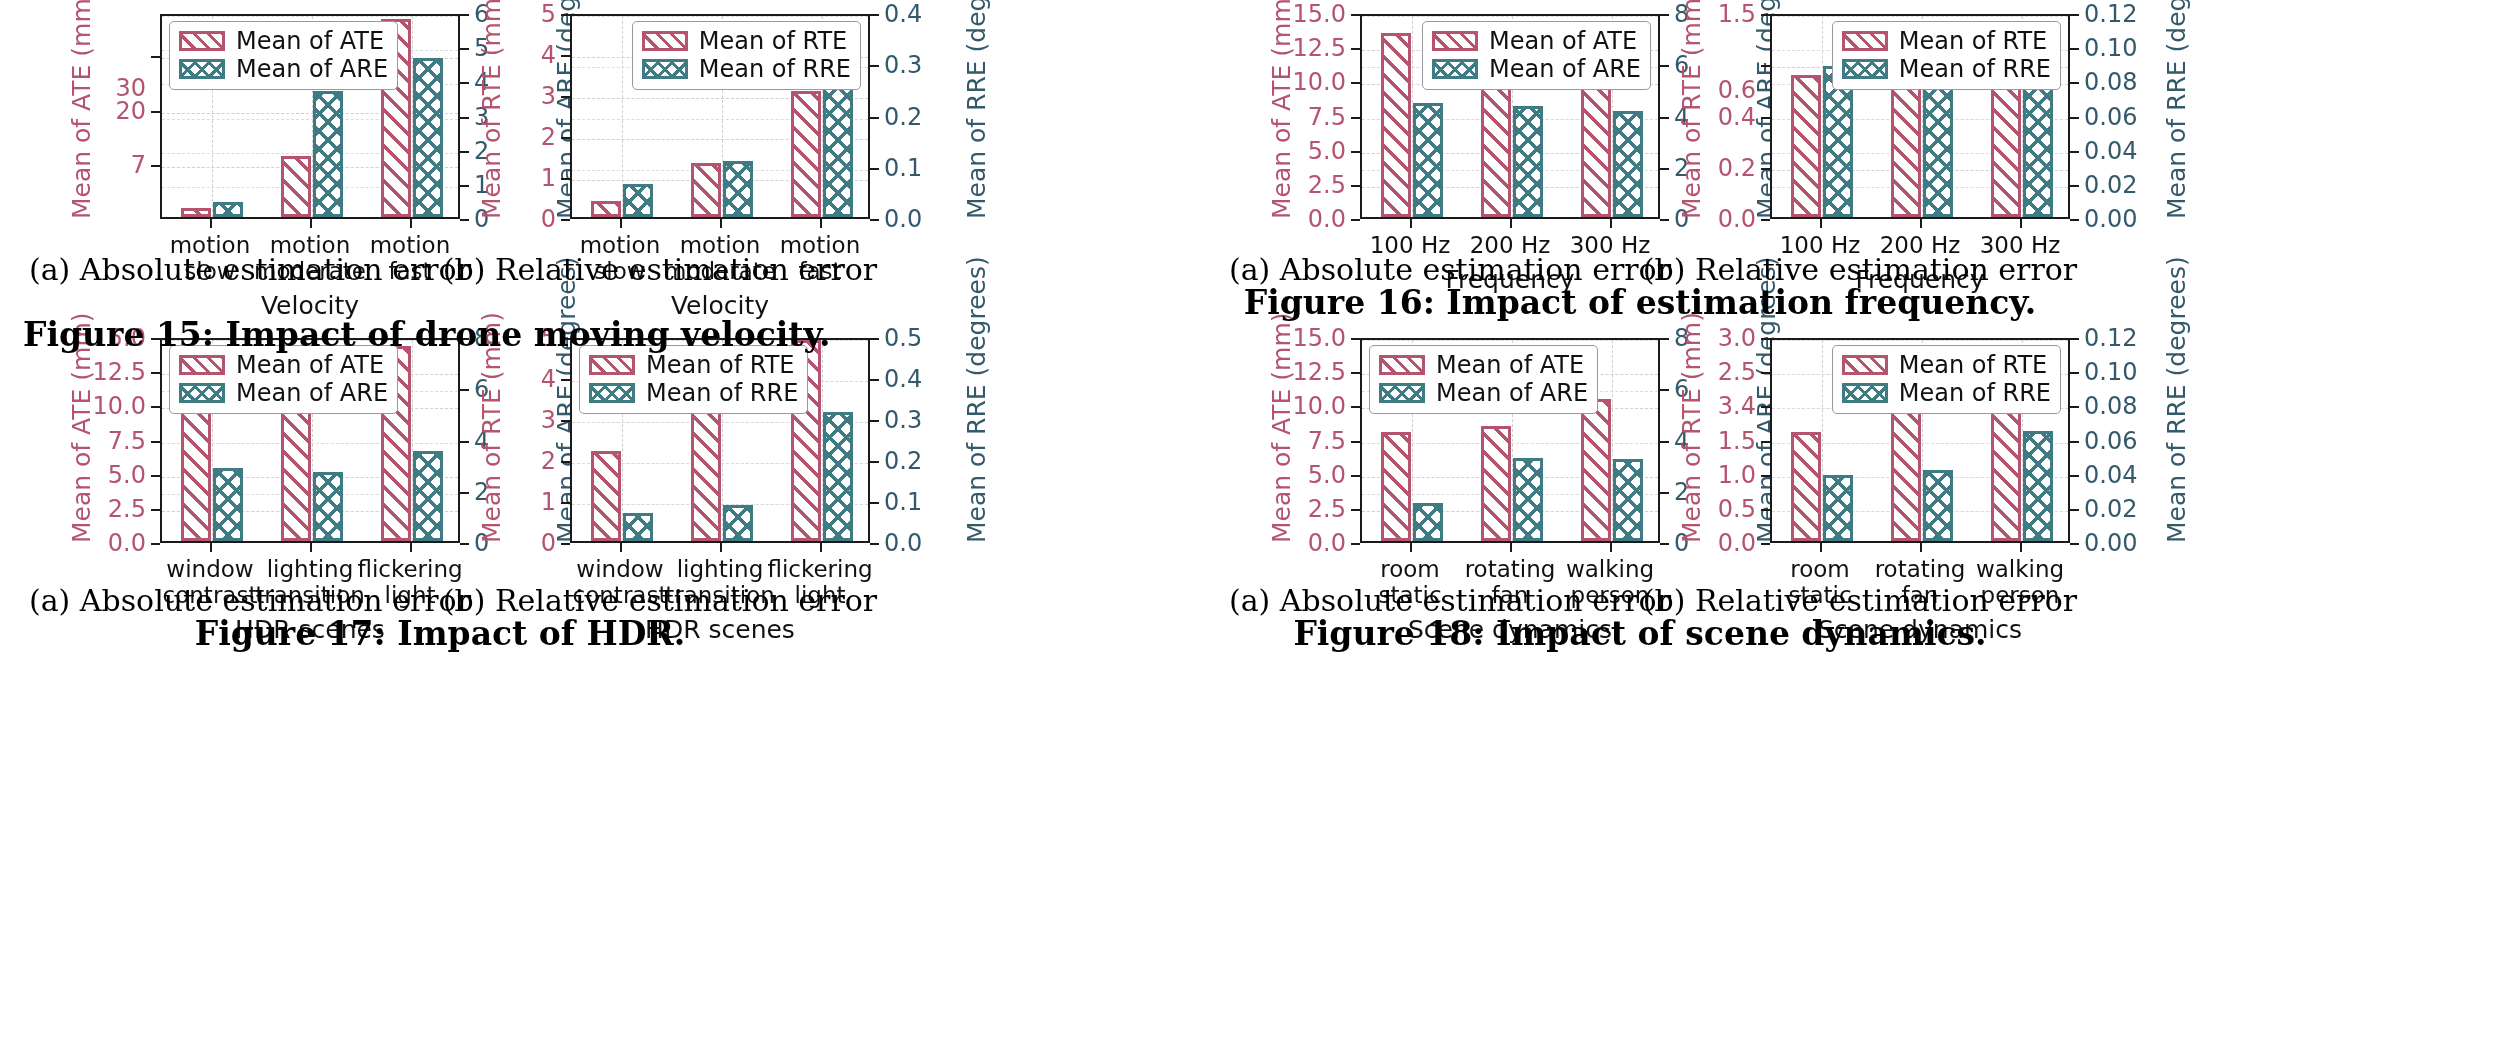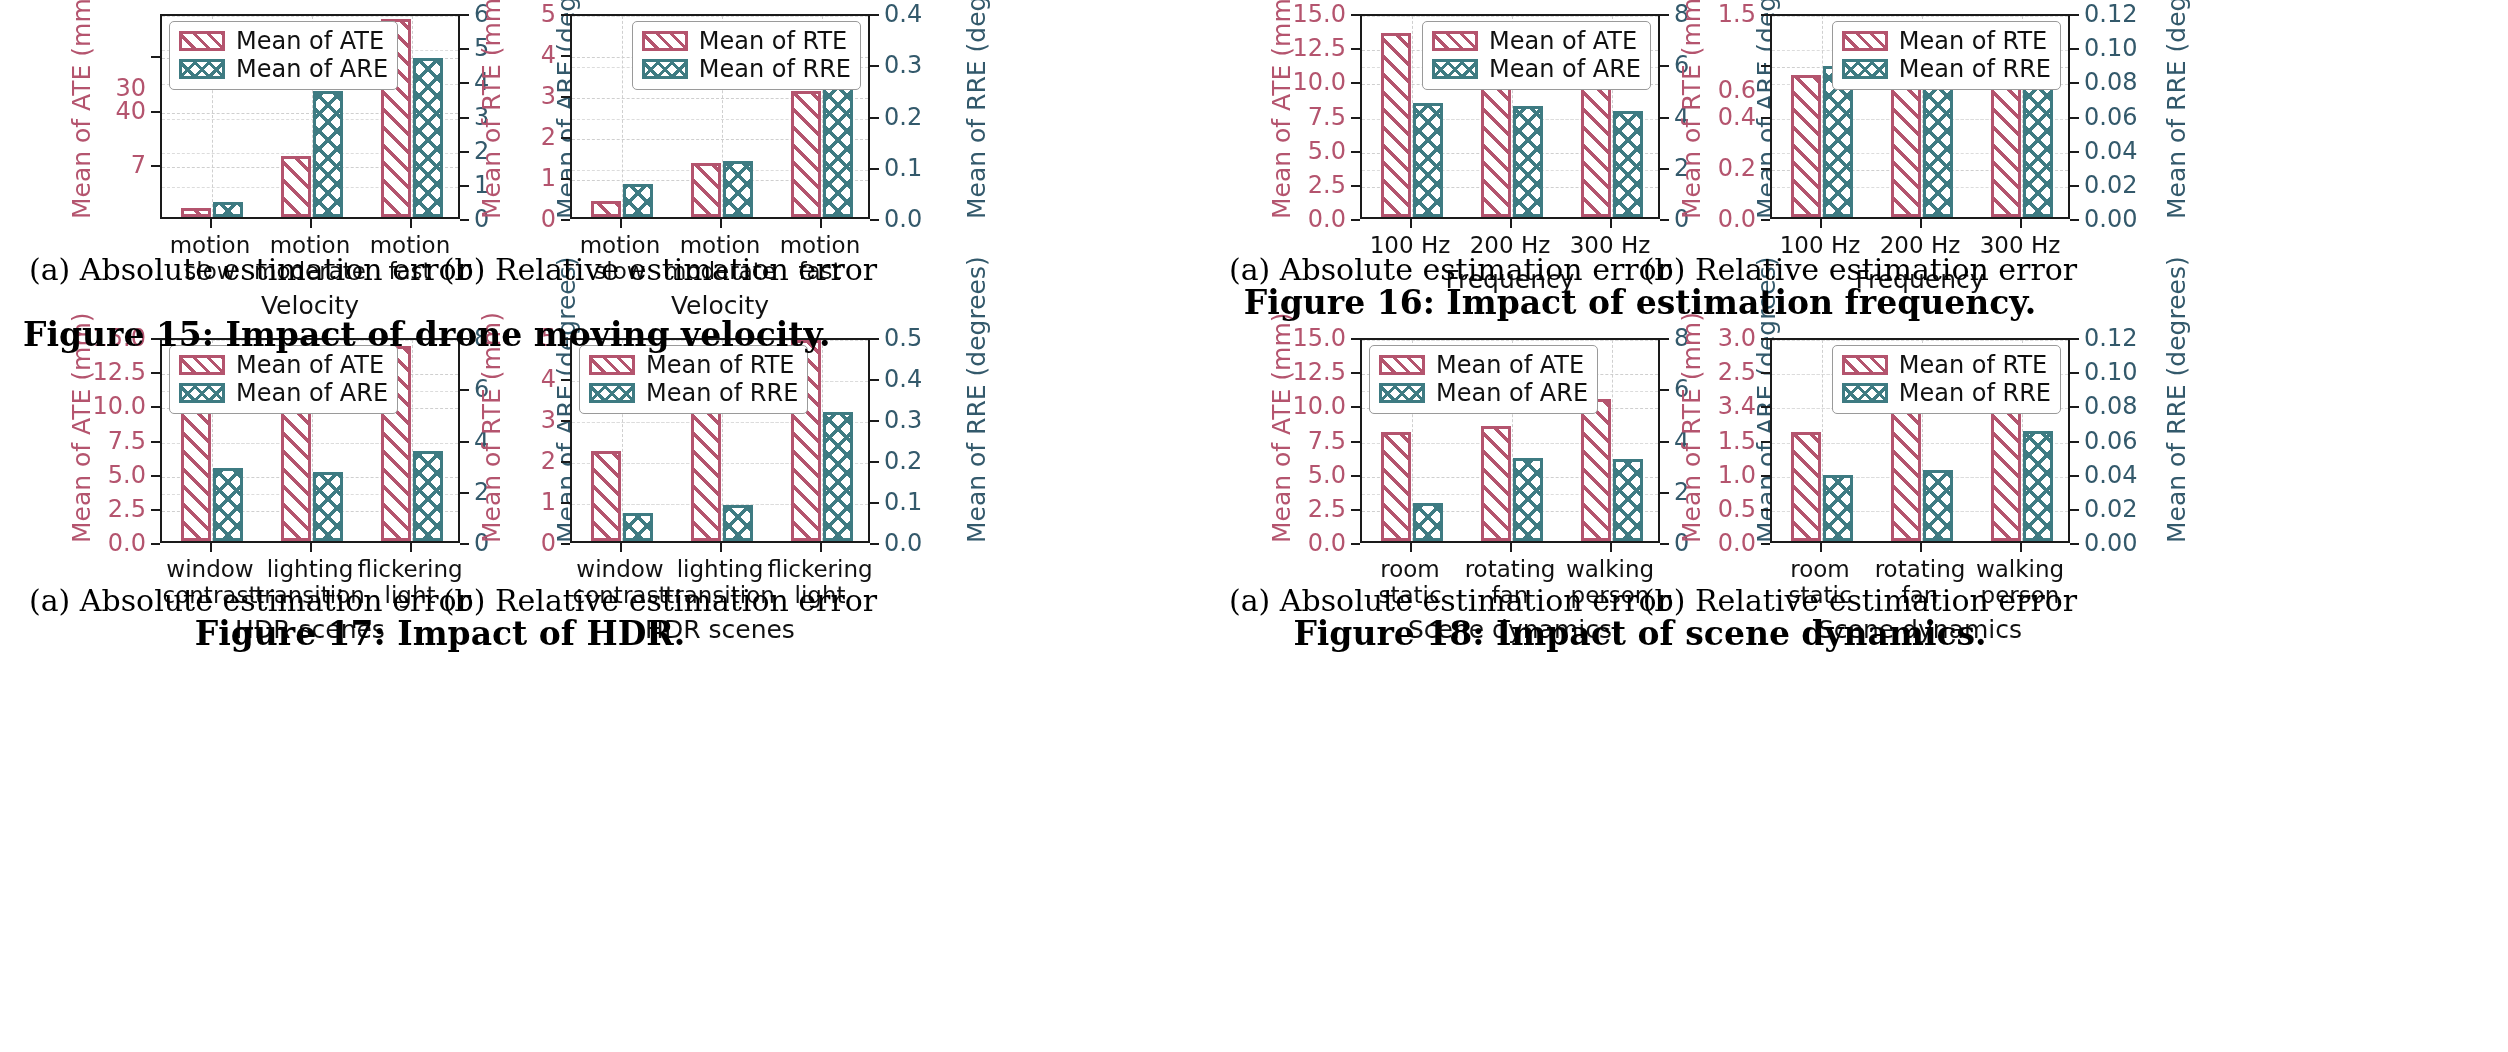--- a/index.html
+++ b/index.html
@@ -67,21 +67,21 @@
           <div class="vgrid" style="left: 250px;"></div>
           <div class="bar ate" style="left: 19px; width: 30px; height: 8.67725px;"></div>
           <div class="bar are" style="left: 51px; width: 30px; height: 15.375px;"></div>
           <div class="bar ate" style="left: 119px; width: 30px; height: 60.7407px;"></div>
           <div class="bar are" style="left: 151px; width: 30px; height: 126.417px;"></div>
           <div class="bar ate" style="left: 219px; width: 30px; height: 197.95px;"></div>
           <div class="bar are" style="left: 251px; width: 30px; height: 158.875px;"></div>
         </div>
         <div class="ytick left" style="right: 309px; top: 146.767px; width: 120px;">7</div>
         <div style="position: absolute; left: 106px; top: 158.767px; width: 9px; border-top: 2.4px solid rgb(26, 26, 26);"></div>
-        <div class="ytick left" style="right: 309px; top: 92.5344px; width: 120px;">40</div>
+        <div class="ytick left" style="right: 309px; top: 92.5344px; width: 120px;">20</div>
         <div style="position: absolute; left: 106px; top: 104.534px; width: 9px; border-top: 2.4px solid rgb(26, 26, 26);"></div>
         <div class="ytick left" style="right: 309px; top: 38.3016px; width: 120px; margin-top: 32px;">30</div>
         <div style="position: absolute; left: 106px; top: 50.3016px; width: 9px; border-top: 2.4px solid rgb(26, 26, 26);"></div>
         <div class="ytick right" style="left: 429px; top: 201px;">0</div>
         <div style="position: absolute; left: 415px; top: 213px; width: 9px; border-top: 2.4px solid rgb(26, 26, 26);"></div>
         <div class="ytick right" style="left: 429px; top: 166.833px;">1</div>
         <div style="position: absolute; left: 415px; top: 178.833px; width: 9px; border-top: 2.4px solid rgb(26, 26, 26);"></div>
         <div class="ytick right" style="left: 429px; top: 132.667px;">2</div>
         <div style="position: absolute; left: 415px; top: 144.667px; width: 9px; border-top: 2.4px solid rgb(26, 26, 26);"></div>
         <div class="ytick right" style="left: 429px; top: 98.5px;">3</div>

